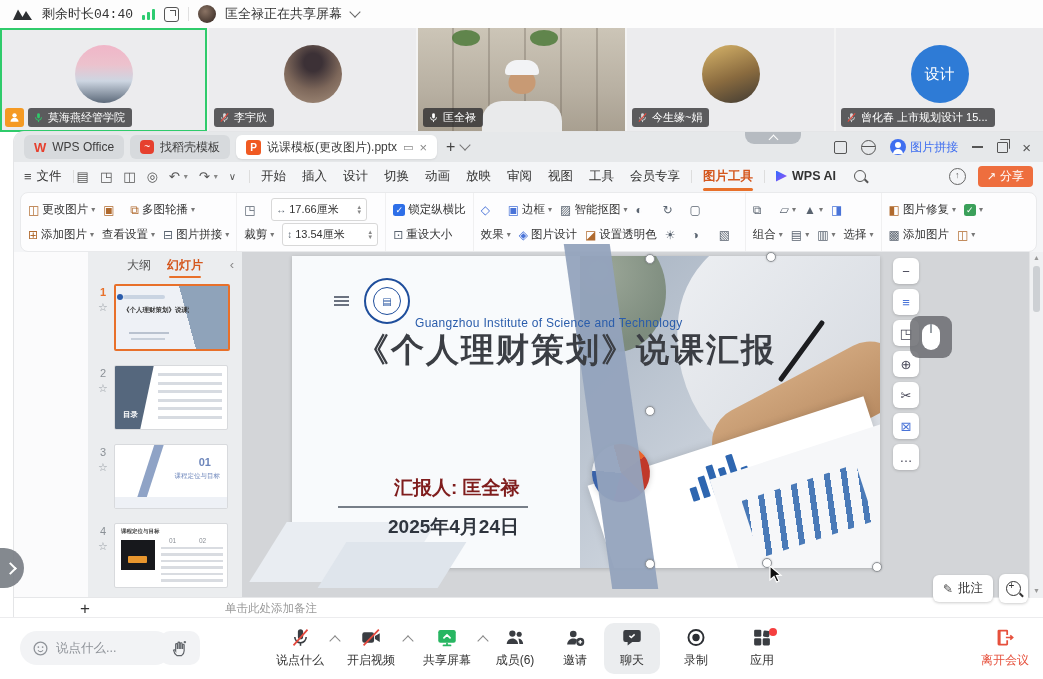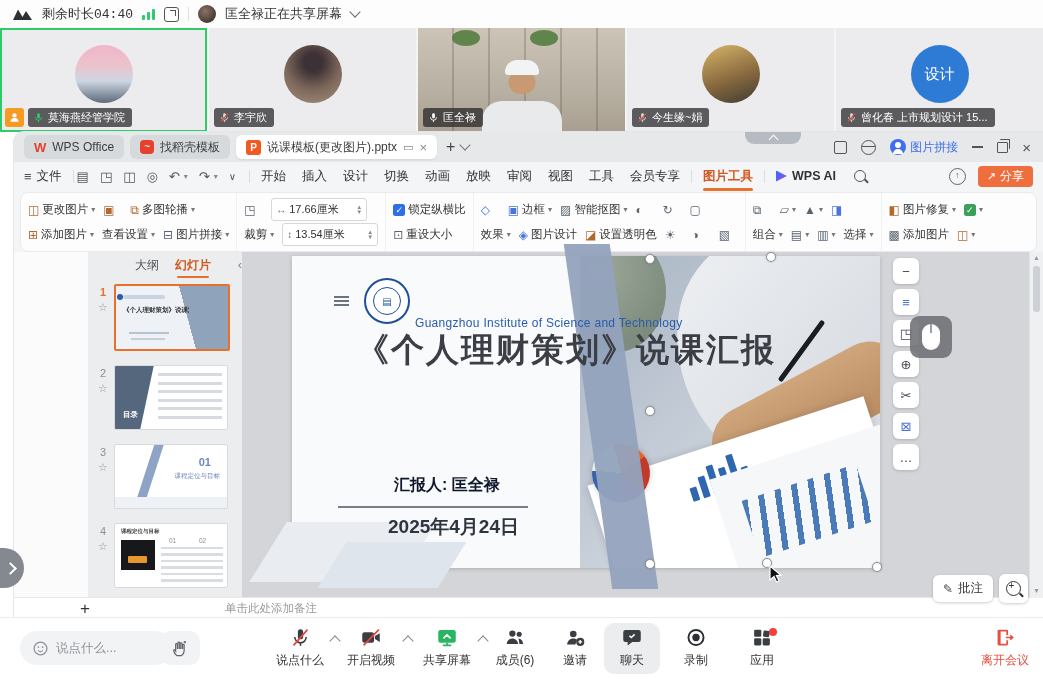--- a/index.html
+++ b/index.html
@@ -93,21 +93,21 @@
   .ric.gy{color:#5a6470;}
   .ric.bl{color:#4a74d8;}
   .caret{font-size:8px;color:#777;font-style:normal;}
   .rfield{width:86px;height:21px;border:1px solid #d8d8d8;border-radius:3px;background:#fff;display:flex;align-items:center;font-size:11px;color:#333;padding:0 4px;gap:3px;}
   .spin{display:flex;flex-direction:column;font-size:6px;color:#888;line-height:5px;margin-left:auto;font-style:normal;}
   .cbx{width:12px;height:12px;border-radius:2.5px;background:#2e6fe8;color:#fff;font-size:9px;display:flex;align-items:center;justify-content:center;font-style:normal;}
   .iconbtn{width:19px;text-align:center;}
 
   
   .gutter{position:absolute;top:120px;left:0;width:74px;bottom:20px;background:#fbfbfc;}
-  .panel{position:absolute;top:120px;left:74px;width:154px;bottom:20px;background:#ebedef;border-right:1px solid #e0e2e4;padding-left:8px;}
+  .panel{position:absolute;top:120px;left:74px;width:154px;bottom:20px;background:#ebedef;border-right:1px solid #e0e2e4;}
   .ptabs{display:flex;justify-content:center;gap:16px;align-items:center;height:27px;font-size:12px;color:#555;position:relative;}
   .ptab.active{color:#d4571e;font-weight:700;position:relative;}
   .ptab.active::after{content:"";position:absolute;left:2px;right:2px;bottom:-4px;height:2.5px;border-radius:2px;background:#e8702a;}
   .pcollapse{position:absolute;right:8px;top:5px;color:#888;font-size:13px;font-style:normal;}
   .plist{position:absolute;top:32px;left:4px;right:6px;bottom:0;overflow:hidden;}
   .pitem{display:flex;margin-bottom:14px;}
   .pnumcol{width:22px;display:flex;flex-direction:column;align-items:center;gap:3px;padding-top:2px;font-size:11px;color:#8a9096;}
   .star{font-size:11px;color:#9aa0a6;font-style:normal;}
   .pthumb{position:relative;width:112px;height:63px;background:#fff;border:1px solid #d8dadd;border-radius:2px;overflow:hidden;flex:none;}
   .pitem.sel .pthumb{border:2px solid #e8702a;}
@@ -135,21 +135,21 @@
 
   .canvas{position:absolute;top:120px;left:228px;right:0;bottom:20px;background:#d3d5d8;}
   .slide{position:absolute;left:50px;top:4px;width:588px;height:312px;background:#f8fafc;box-shadow:0 1px 4px rgba(0,0,0,.18);}
   .s-hamb{position:absolute;left:42px;top:40px;width:15px;height:10px;display:flex;flex-direction:column;justify-content:space-between;z-index:5;}
   .s-hamb i{height:1.6px;background:#6b7280;display:block;}
   .s-logo{position:absolute;left:72px;top:22px;width:42px;height:42px;border-radius:50%;border:2.5px solid #1f4e9c;display:flex;align-items:center;justify-content:center;z-index:5;background:#fff;}
   .s-logo span{width:26px;height:26px;border-radius:50%;border:1.5px solid #1f4e9c;color:#1f4e9c;font-size:10px;display:flex;align-items:center;justify-content:center;}
   .s-school{position:absolute;left:122px;top:22px;font-family:"DejaVu Serif","Liberation Serif",serif;font-style:italic;font-weight:700;font-size:27px;color:#1f4e9c;letter-spacing:4px;z-index:5;white-space:nowrap;}
   .s-school-en{position:absolute;left:123px;top:60px;font-size:12px;color:#2a5cab;letter-spacing:.3px;z-index:5;white-space:nowrap;}
   .s-title{position:absolute;left:64px;top:72px;font-size:33px;font-weight:800;color:#3b3e44;letter-spacing:2px;white-space:nowrap;z-index:5;}
-  .s-presenter{position:absolute;left:102px;top:219px;font-size:16px;font-weight:700;color:#0f172a;z-index:5;white-space:nowrap;}
+  .s-presenter{position:absolute;left:102px;top:219px;font-size:19px;font-weight:700;color:#7f1d1d;z-index:5;white-space:nowrap;}
   .s-underline{position:absolute;left:46px;top:250px;width:190px;height:1.5px;background:#777e88;z-index:5;}
   .s-date{position:absolute;left:96px;top:258px;font-size:19px;font-weight:700;color:#2f353e;z-index:5;white-space:nowrap;}
   .s-deco1{position:absolute;left:-24px;bottom:-14px;width:150px;height:60px;background:#e9edf2;transform:skewX(-32deg);}
   .s-deco2{position:absolute;left:40px;bottom:-20px;width:120px;height:46px;background:#dfe5ec;transform:skewX(-32deg);}
   .s-photo{position:absolute;left:288px;top:0;width:300px;height:312px;overflow:hidden;background:linear-gradient(135deg,#a7b3c2,#cdd4dd 60%,#bfc8d2);z-index:1;}
   .ph-plant{position:absolute;left:-14px;top:-24px;width:100px;height:120px;border-radius:50%;background:radial-gradient(circle at 32% 32%,#9aa58f,#6f7f6a 72%);opacity:.8;}
   .ph-shirt{position:absolute;right:-44px;top:-24px;width:250px;height:250px;background:linear-gradient(120deg,#eef0f3,#d9dde3 70%);border-radius:40% 0 0 60%;transform:rotate(8deg);}
   .ph-arm{position:absolute;right:-34px;top:118px;width:210px;height:72px;background:linear-gradient(#cfa57c,#b98c63);border-radius:40px;transform:rotate(-28deg);}
   .ph-pen{position:absolute;right:76px;top:58px;width:5px;height:74px;background:#1c1d20;transform:rotate(36deg);border-radius:2px;}
   .ph-paper1{position:absolute;left:26px;bottom:-34px;width:290px;height:165px;background:#fff;transform:rotate(-18deg);box-shadow:0 0 8px rgba(0,0,0,.15);}

